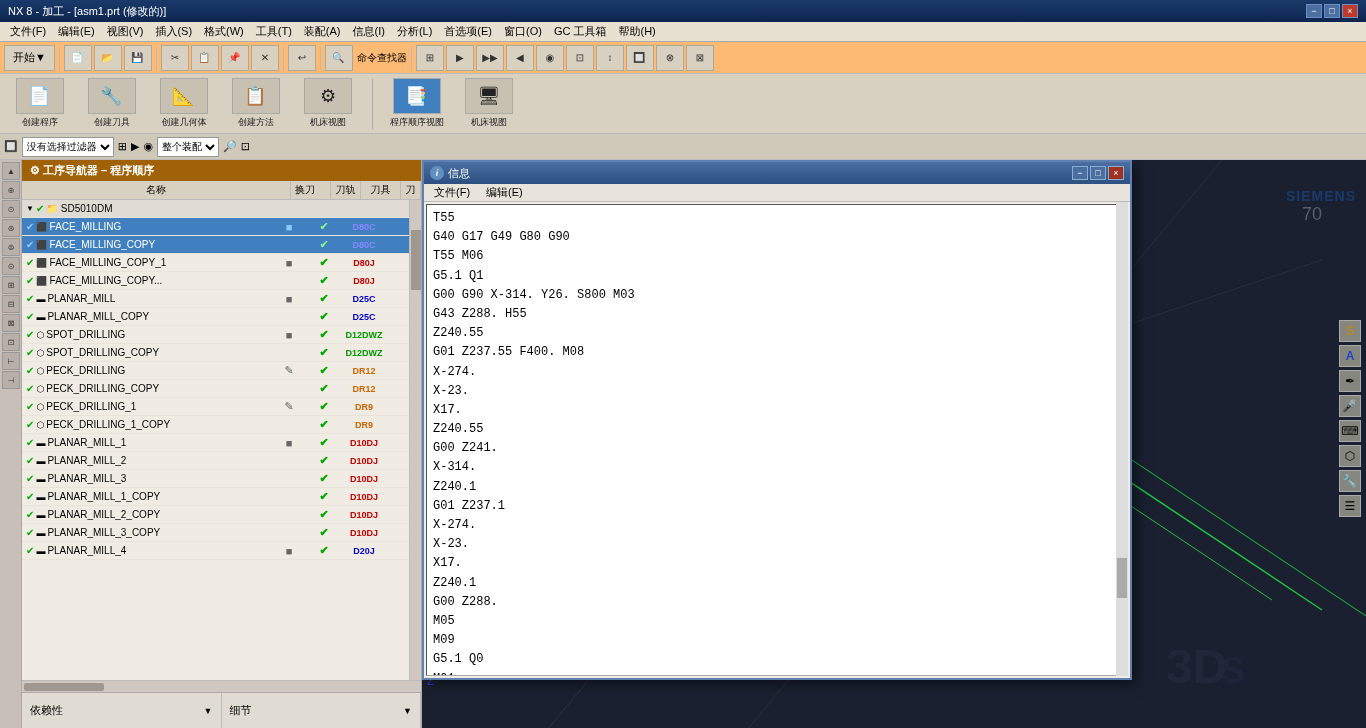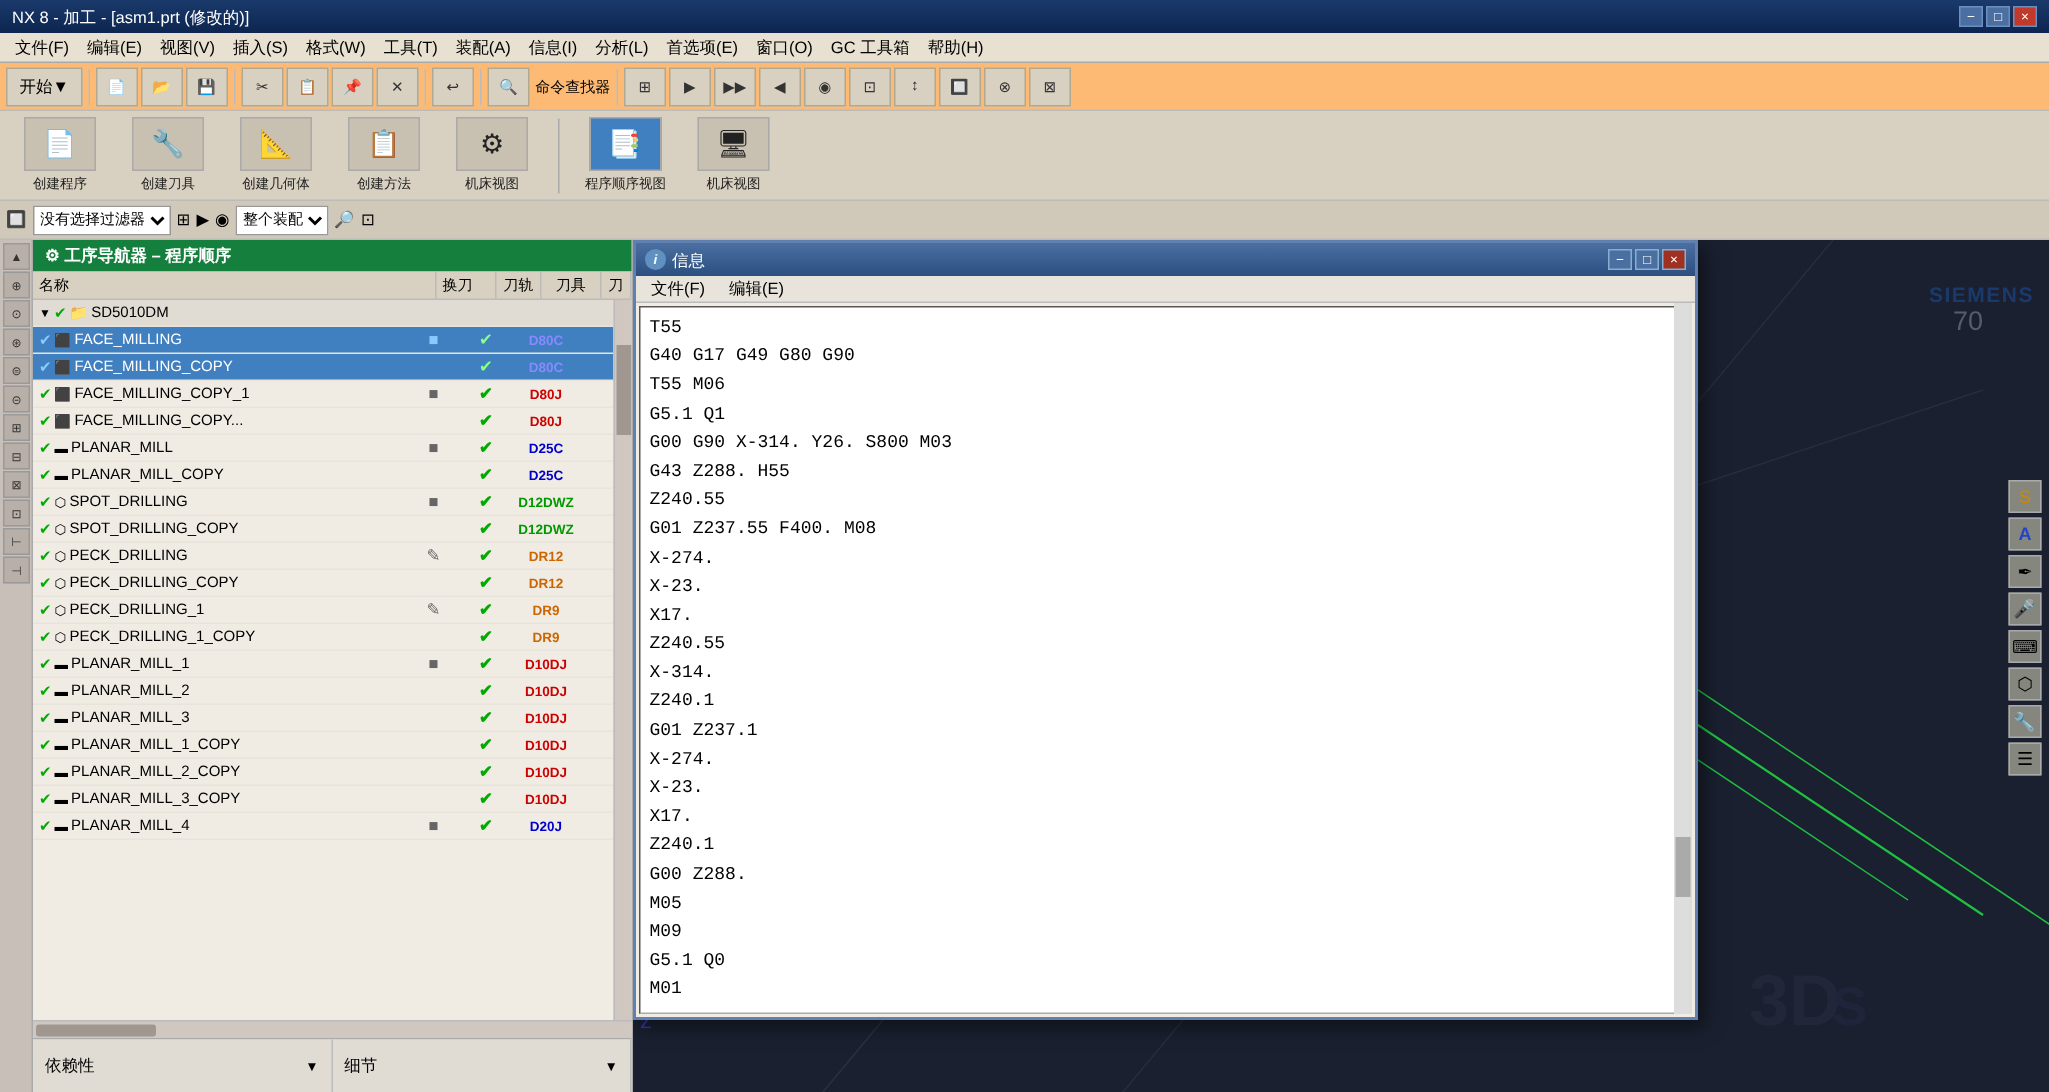--- a/index.html
+++ b/index.html
@@ -158,37 +158,38 @@
 
     
     #nav-panel {
       width: 400px;
       background: #f0ece4;
       border-right: 1px solid #aaa;
       display: flex;
       flex-direction: column;
     }
     #nav-title {
-      background: #15803d;
+      background: #a16207;
       color: white;
       padding: 3px 8px;
       font-size: 11px;
       font-weight: bold;
     }
     #nav-columns {
       display: flex;
       background: #d8d0c0;
       border-bottom: 1px solid #bbb;
       font-size: 11px;
     }
     .nav-col {
       padding: 2px 4px;
       border-right: 1px solid #bbb;
       font-size: 10px;
       white-space: nowrap;
+      text-align: center;
     }
     .nav-col.name { flex: 1; }
     .nav-col.tool { width: 40px; text-align: left; }
     .nav-col.刀轨 { width: 30px; text-align: center; }
     .nav-col.刀具 { width: 40px; text-align: center; }
     .nav-col.刀 { width: 20px; text-align: center; }
 
     #nav-list {
       flex: 1;
       overflow-y: auto;
@@ -884,20 +885,21 @@
         <span class="code-line">T55 M06</span>
         <span class="code-line">G5.1 Q1</span>
         <span class="code-line">G00 G90 X-314. Y26. S800 M03</span>
         <span class="code-line">G43 Z288. H55</span>
         <span class="code-line">Z240.55</span>
         <span class="code-line">G01 Z237.55 F400. M08</span>
         <span class="code-line">X-274.</span>
         <span class="code-line">X-23.</span>
         <span class="code-line">X17.</span>
         <span class="code-line">Z240.55</span>
+        <span class="code-line">G00 Z241.</span>
         <span class="code-line">X-314.</span>
         <span class="code-line">Z240.1</span>
         <span class="code-line">G01 Z237.1</span>
         <span class="code-line">X-274.</span>
         <span class="code-line">X-23.</span>
         <span class="code-line">X17.</span>
         <span class="code-line">Z240.1</span>
         <span class="code-line">G00 Z288.</span>
         <span class="code-line">M05</span>
         <span class="code-line">M09</span>

